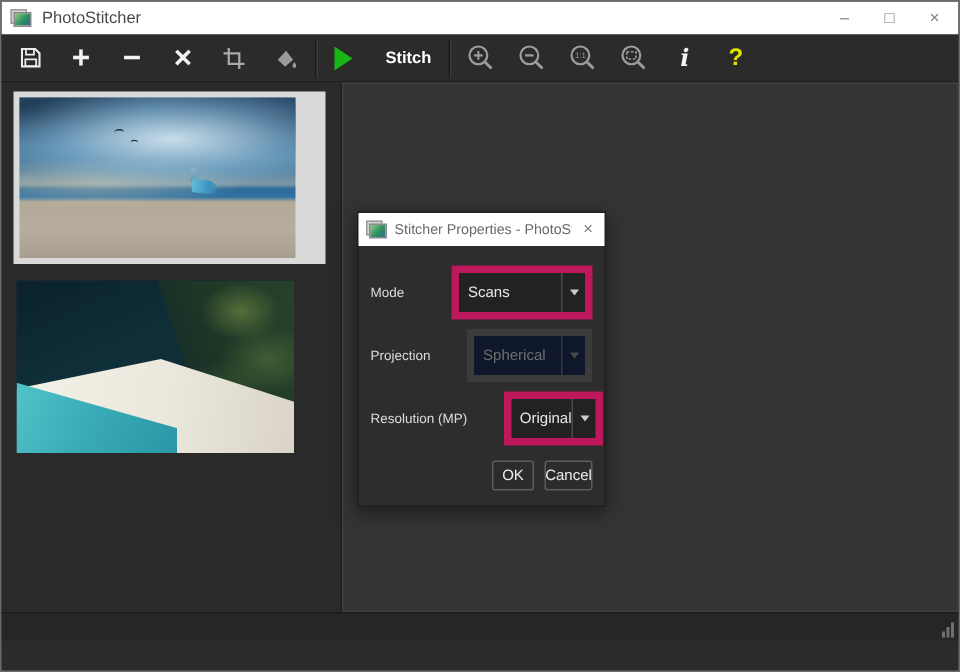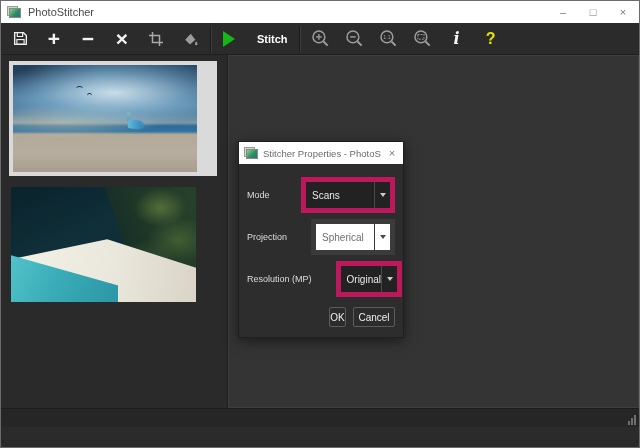--- a/index.html
+++ b/index.html
@@ -65,28 +65,28 @@
   .dlg-titlebar{height:22px;background:#ffffff;display:flex;align-items:center;padding:0 0 0 5px;}
   .dlg-title{font-size:9.5px;color:#6a6a6a;margin-left:5px;flex:1;white-space:nowrap;overflow:hidden;}
   .dlg-close{width:22px;height:100%;display:flex;align-items:center;justify-content:center;color:#7a7a7a;font-size:11px;}
   .dlg-body{padding:7px 0 8px 0;}
   .field-row{display:flex;align-items:center;justify-content:space-between;margin:6px 8px;gap:24px;}
   .field-label{font-size:9px;color:#dcdcdc;white-space:nowrap;}
   .combo{width:94px;height:36px;box-sizing:border-box;background:#222222;border:5px solid #be185d;display:flex;align-items:center;}
   .combo-text{flex:1;font-size:10px;color:#e8e8e8;padding-left:6px;white-space:nowrap;overflow:hidden;}
   .combo-arrow-box{width:15px;height:100%;border-left:1px solid #4a4a4a;display:flex;align-items:center;justify-content:center;flex:none;}
   .combo-arrow{width:0;height:0;border-left:3.5px solid transparent;border-right:3.5px solid transparent;border-top:4px solid #cccccc;}
-  .combo.disabled{background:#ffffff;border-color:#3b3b3b;}
+  .combo.disabled{background:#0f172a;border-color:#3b3b3b;}
   .combo.disabled .combo-text{color:#6f6f6f;}
   .combo.disabled .combo-arrow-box{border-left-color:#383838;}
   .combo.disabled .combo-arrow{border-top-color:#4a4a4a;}
   .btn-row{display:flex;justify-content:flex-end;gap:7px;margin:10px 8px 2px 8px;}
   .dlg-btn{height:20px;box-sizing:border-box;background:#2c2c2c;border:1px solid #5c5c5c;border-radius:2px;color:#eeeeee;font-size:10px;display:flex;align-items:center;justify-content:center;}
-  .btn-ok{width:17px;}
-  .btn-cancel{width:42px;}
+  .btn-ok{width:28px;}
+  .btn-cancel{width:32px;}
 
   
   .statusbar{height:18px;background:#262626;border-top:1px solid #1c1c1c;position:relative;}
   .resize-grip{position:absolute;right:3px;bottom:2px;display:flex;align-items:flex-end;gap:1px;}
   .resize-grip i{display:block;width:2px;background:#6f6f6f;}
   .resize-grip i:nth-child(1){height:4px;}
   .resize-grip i:nth-child(2){height:7px;}
   .resize-grip i:nth-child(3){height:10px;}
 
   svg{display:block;}

